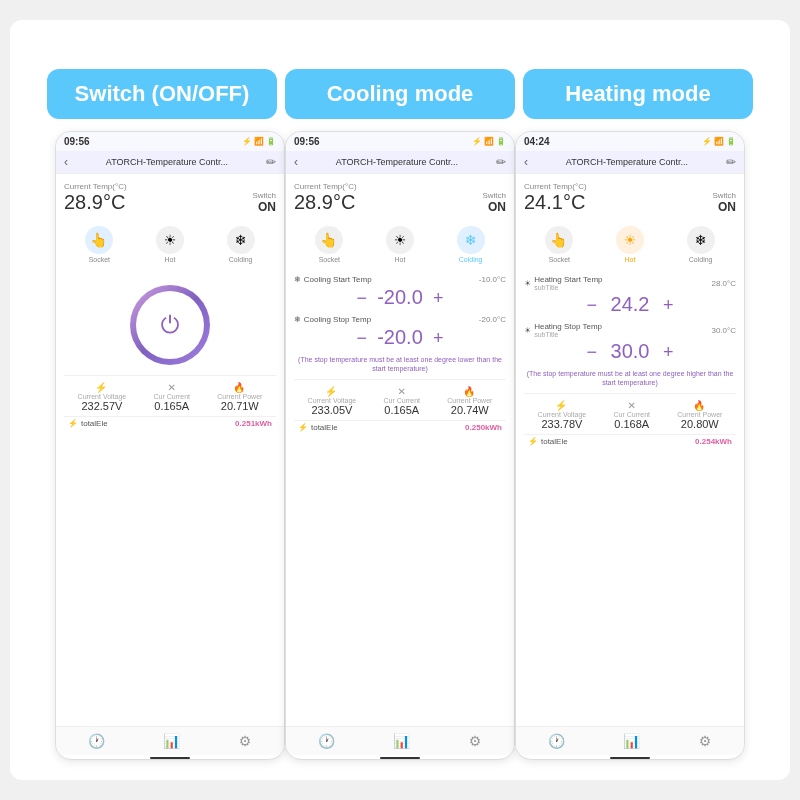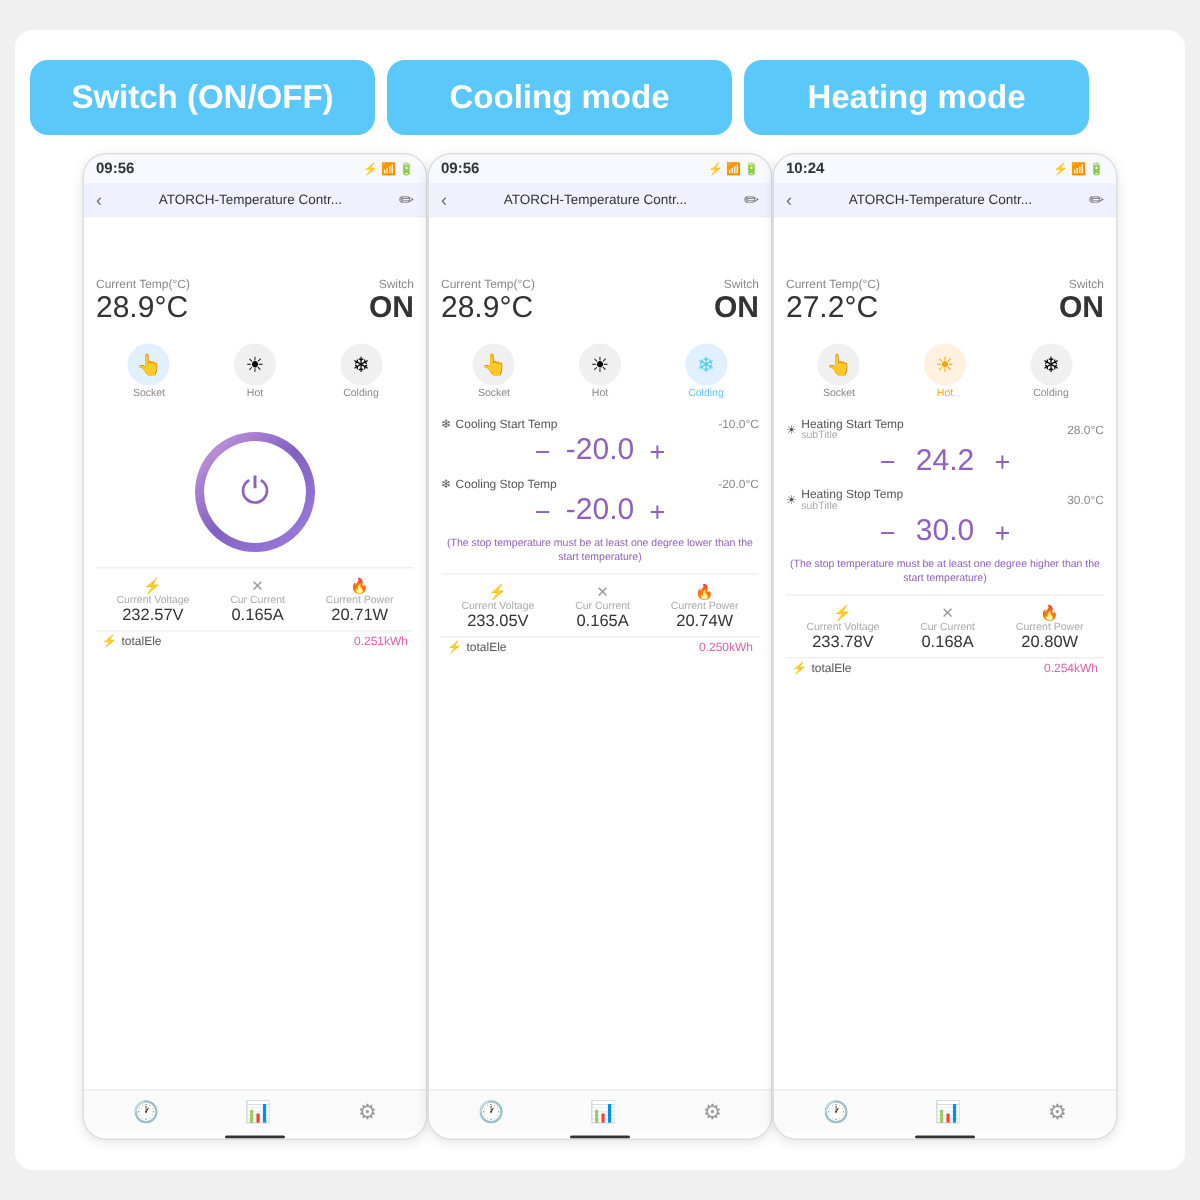--- a/index.html
+++ b/index.html
@@ -18,20 +18,22 @@
       background: white;
       border-radius: 12px;
       padding: 20px 10px;
       display: flex;
       flex-direction: column;
       gap: 12px;
     }
     .headers-row {
       display: flex;
       gap: 8px;
+      justify-content: center;
+      margin-top: 29px;
     }
     .mode-header {
       flex: 1;
       max-width: 230px;
       background: #5ac8fa;
       border-radius: 12px;
       text-align: center;
       padding: 12px 8px;
       font-size: 22px;
       font-weight: 600;
@@ -78,26 +80,25 @@
       padding: 8px;
       flex: 1;
       background: white;
       overflow: hidden;
     }
     .temp-section {
       display: flex;
       justify-content: space-between;
       align-items: flex-end;
       margin-bottom: 8px;
-      margin-top: 32px;
     }
     .current-temp-label { font-size: 8px; color: #888; }
     .current-temp-value { font-size: 20px; font-weight: 300; color: #333; }
     .switch-label { font-size: 8px; color: #888; text-align: right; }
-    .switch-value { font-size: 20px; font-weight: 600; color: #333; text-align: right; }
+    .switch-value { font-size: 12px; font-weight: 600; color: #333; text-align: right; }
     .mode-icons {
       display: flex;
       justify-content: space-around;
       margin-bottom: 8px;
       padding: 4px 0;
     }
     .mode-icon-item {
       display: flex;
       flex-direction: column;
       align-items: center;
@@ -194,21 +195,21 @@
     .stat-label { font-size: 7px; color: #aaa; }
     .stat-value { font-size: 11px; color: #333; font-weight: 500; }
     .total-ele-row {
       display: flex;
       justify-content: space-between;
       align-items: center;
       padding: 2px 4px;
       border-top: 1px solid #f0f0f0;
     }
     .total-ele-label { font-size: 8px; color: #555; display: flex; align-items: center; gap: 3px; }
-    .total-ele-value { font-size: 8px; color: #e060a0; font-weight: 400; }
+    .total-ele-value { font-size: 8px; color: #e060a0; font-weight: 700; }
     .bottom-nav {
       display: flex;
       justify-content: space-around;
       padding: 6px 4px;
       border-top: 1px solid #eee;
       background: #fafafa;
     }
     .bottom-nav-icon { font-size: 14px; color: #999; cursor: pointer; }
     .bottom-nav-icon.active { color: #555; }
     .bottom-nav-indicator {
@@ -426,37 +427,37 @@
       <div class="bottom-nav">
         <span class="bottom-nav-icon active">🕐</span>
         <span class="bottom-nav-icon">📊</span>
         <span class="bottom-nav-icon">⚙</span>
       </div>
       <div class="bottom-nav-indicator"></div>
     </div>
 
     <div class="phone">
       <div class="status-bar">
-        <span class="time">10:24</span>
+        <span class="time">04:24</span>
         <div class="status-icons">
           <span>⚡</span>
           <span>📶</span>
           <span>🔋</span>
         </div>
       </div>
       <div class="nav-bar">
         <span class="nav-icon">‹</span>
         <span class="nav-title">ATORCH-Temperature Contr...</span>
         <span class="nav-icon">✏</span>
       </div>
       <div class="phone-body">
         <div class="temp-section">
           <div>
             <div class="current-temp-label">Current Temp(°C)</div>
-            <div class="current-temp-value">27.2°C</div>
+            <div class="current-temp-value">24.1°C</div>
           </div>
           <div>
             <div class="switch-label">Switch</div>
             <div class="switch-value">ON</div>
           </div>
         </div>
         <div class="mode-icons">
           <div class="mode-icon-item">
             <div class="mode-icon-circle">
                 <span>👆</span>

